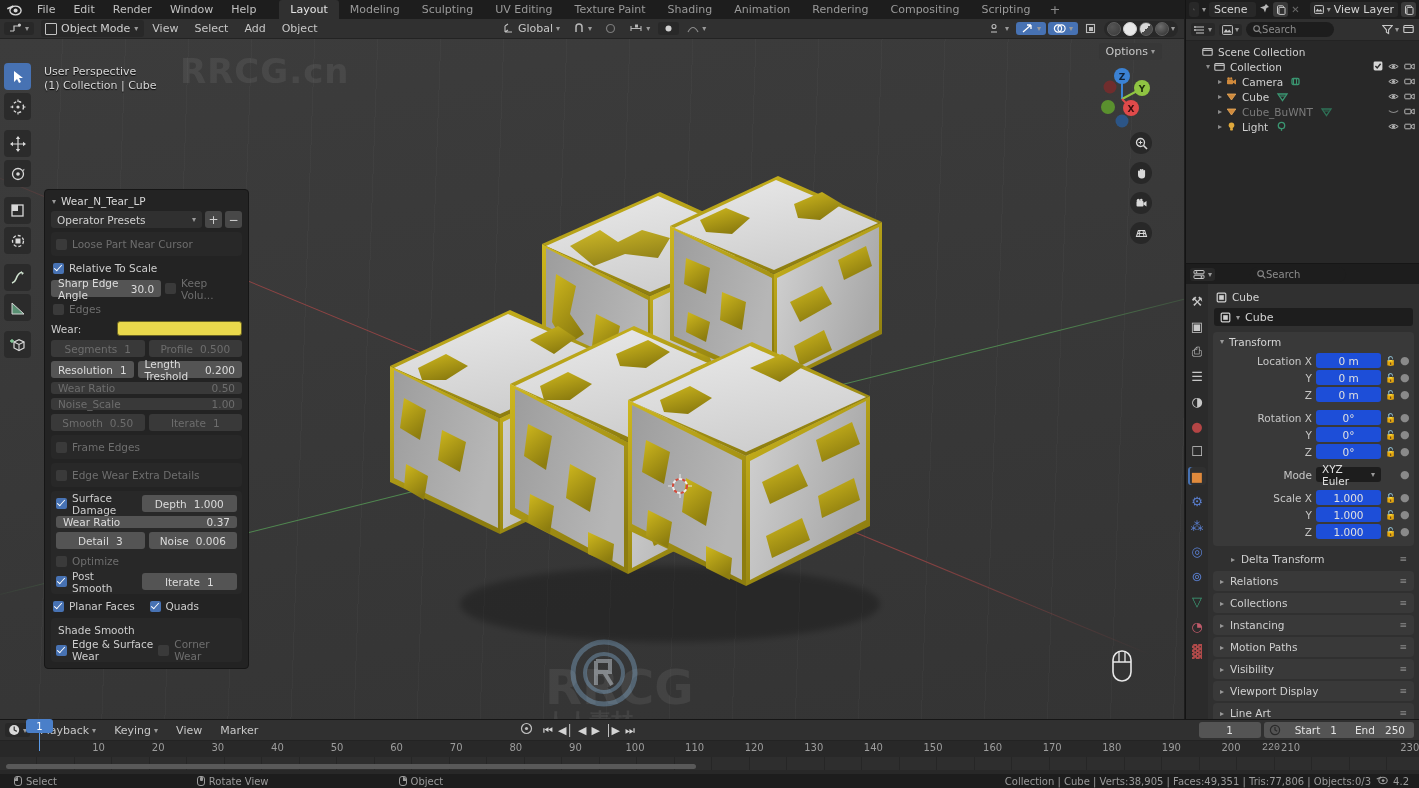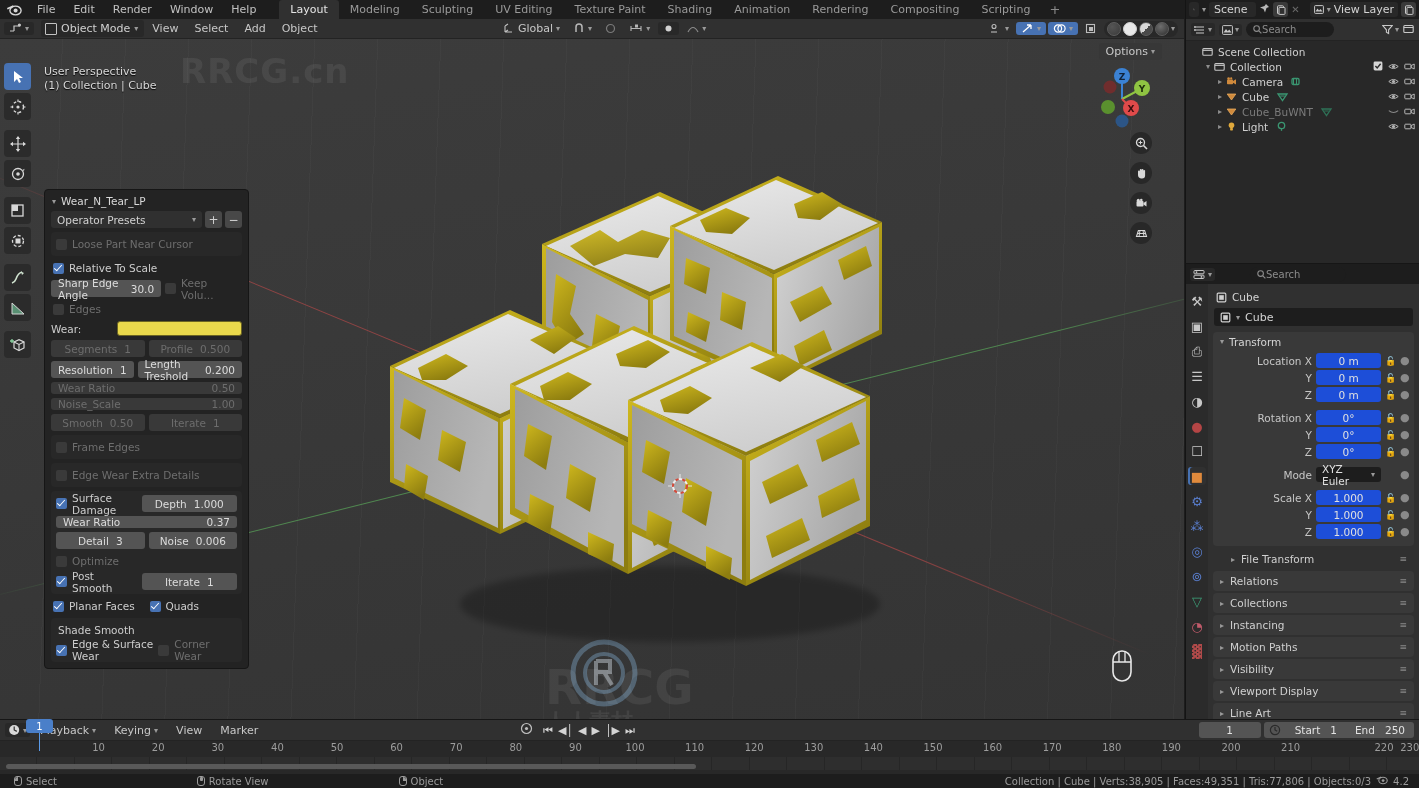--- a/index.html
+++ b/index.html
@@ -1171,21 +1171,21 @@
             <div class="pfield">1.000</div>
             <span class="lockicon">🔓</span>
             <span class="dot">●</span>
           </div>
         </div>
       </div>
 
       <div id="prop-panels">
           <div class="subpanel indent">
             <span class="chev">▸</span>
-            <span>File Transform</span>
+            <span>Delta Transform</span>
             <span style="margin-left:auto;color:#8a8a8a;font-size:9px">≡</span>
           </div>
           <div class="subpanel">
             <span class="chev">▸</span>
             <span>Relations</span>
             <span style="margin-left:auto;color:#8a8a8a;font-size:9px">≡</span>
           </div>
           <div class="subpanel">
             <span class="chev">▸</span>
             <span>Collections</span>
@@ -1293,21 +1293,21 @@
         <div class="tl-tick" style="left: 754.2px;">120</div>
         <div class="tl-tick" style="left: 813.8px;">130</div>
         <div class="tl-tick" style="left: 873.4px;">140</div>
         <div class="tl-tick" style="left: 933px;">150</div>
         <div class="tl-tick" style="left: 992.6px;">160</div>
         <div class="tl-tick" style="left: 1052.2px;">170</div>
         <div class="tl-tick" style="left: 1111.8px;">180</div>
         <div class="tl-tick" style="left: 1171.4px;">190</div>
         <div class="tl-tick" style="left: 1231px;">200</div>
         <div class="tl-tick" style="left: 1290.6px;">210</div>
-        <div class="tl-tick" style="left: 1384px;">220</div>
+        <div class="tl-tick" style="left: 1271px; font-family: Liberation Mono, monospace;">220</div>
         <div class="tl-tick" style="left: 1409.8px;">230</div>
       </div>
     <div class="tl-track">
       <div class="scroll-h" style="width:690px;"></div>
     </div>
     <div class="playhead">
       <div class="ph-badge">1</div>
     </div>
   </div>
 

